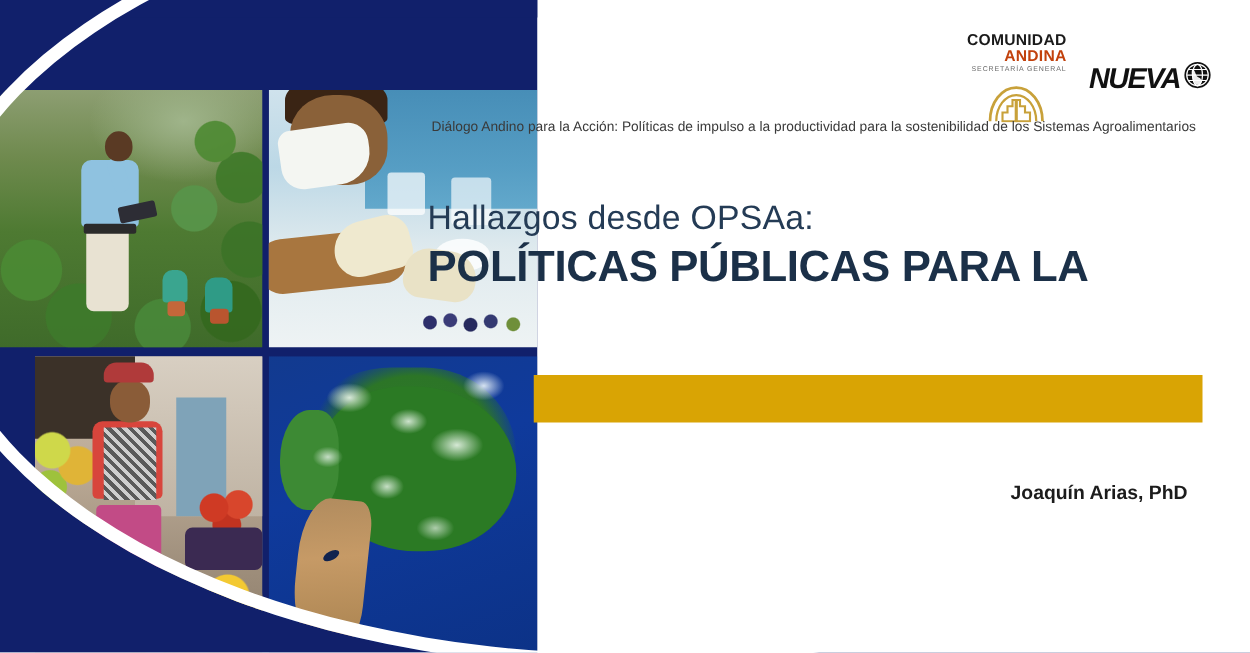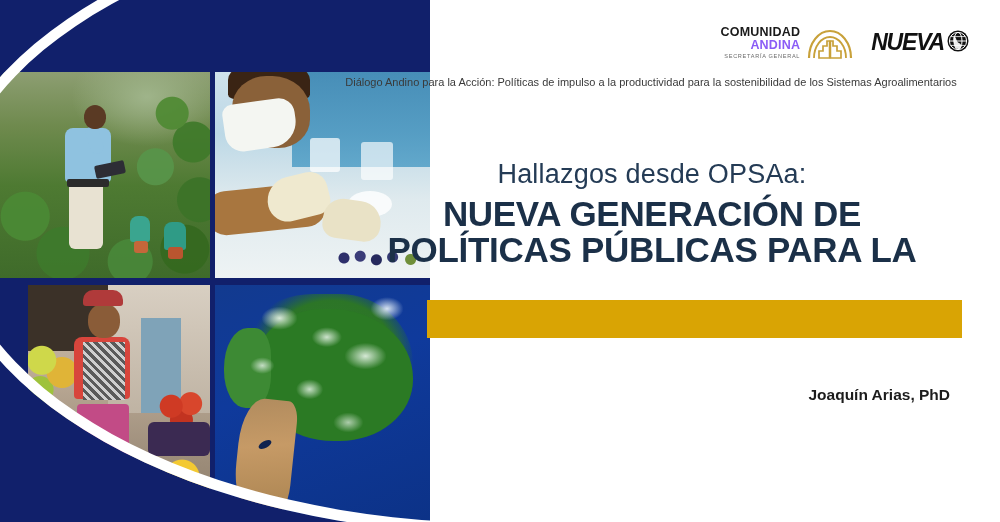--- a/index.html
+++ b/index.html
@@ -228,48 +228,48 @@
   }
 
   
   .logos {
     position: absolute;
     right: 30px; top: 26px;
     display: flex;
     align-items: center;
     gap: 18px;
   }
-  .ca-logo { display: flex; align-items: center; gap: 7px; }
+  .ca-logo { display: flex; align-items: center; gap: 7px; flex-direction: column; }
   .ca-text { text-align: right; line-height: 1.02; }
   .ca-l1 { font-size: 12.5px; font-weight: bold; color: #1a1a1a; letter-spacing: .2px; }
-  .ca-l2 { font-size: 12.5px; font-weight: bold; color: #8b5cf6; letter-spacing: .2px; }
+  .ca-l2 { font-size: 12.5px; font-weight: bold; color: #c2410c; letter-spacing: .2px; }
   .ca-l3 { font-size: 5.6px; color: #6b6b6b; letter-spacing: .7px; margin-top: 2px; }
   .ca-mark { width: 46px; height: 32px; position: relative; }
   .iica-logo { display: flex; align-items: center; gap: 2px; }
   .iica-text {
     font-size: 23px; font-weight: bold; font-style: italic;
     color: #111; letter-spacing: -1.2px;
   }
 
   
   .event-line {
     position: absolute;
-    left: 336px; top: 76px;
+    left: 336px; top: 96px;
     width: 630px;
     text-align: center;
     font-size: 11px;
     color: #3a3a3a;
   }
 
   
   .title-block {
     position: absolute;
     right: 38px; top: 160px;
     width: 620px;
-    text-align: center;
+    text-align: left;
   }
   .kicker {
     font-size: 27px;
     color: #243b55;
     letter-spacing: .2px;
     line-height: 1.1;
   }
   .headline {
     font-size: 35px;
     font-weight: bold;
@@ -413,21 +413,20 @@
         </svg>
       </span>
     </div>
   </div>
 
   <div class="event-line">Diálogo Andino para la Acción: Políticas de impulso a la productividad para la sostenibilidad de los Sistemas Agroalimentarios</div>
 
   <div class="title-block">
     <div class="kicker">Hallazgos desde OPSAa:</div>
     <div class="headline">
-      <div>NUEVA GENERACIÓN DE</div>
       <div>POLÍTICAS PÚBLICAS PARA LA</div>
     </div>
   </div>
 
   <div class="band"></div>
 
   <div class="author">
     <div>Joaquín Arias, PhD</div>
   </div>
 

